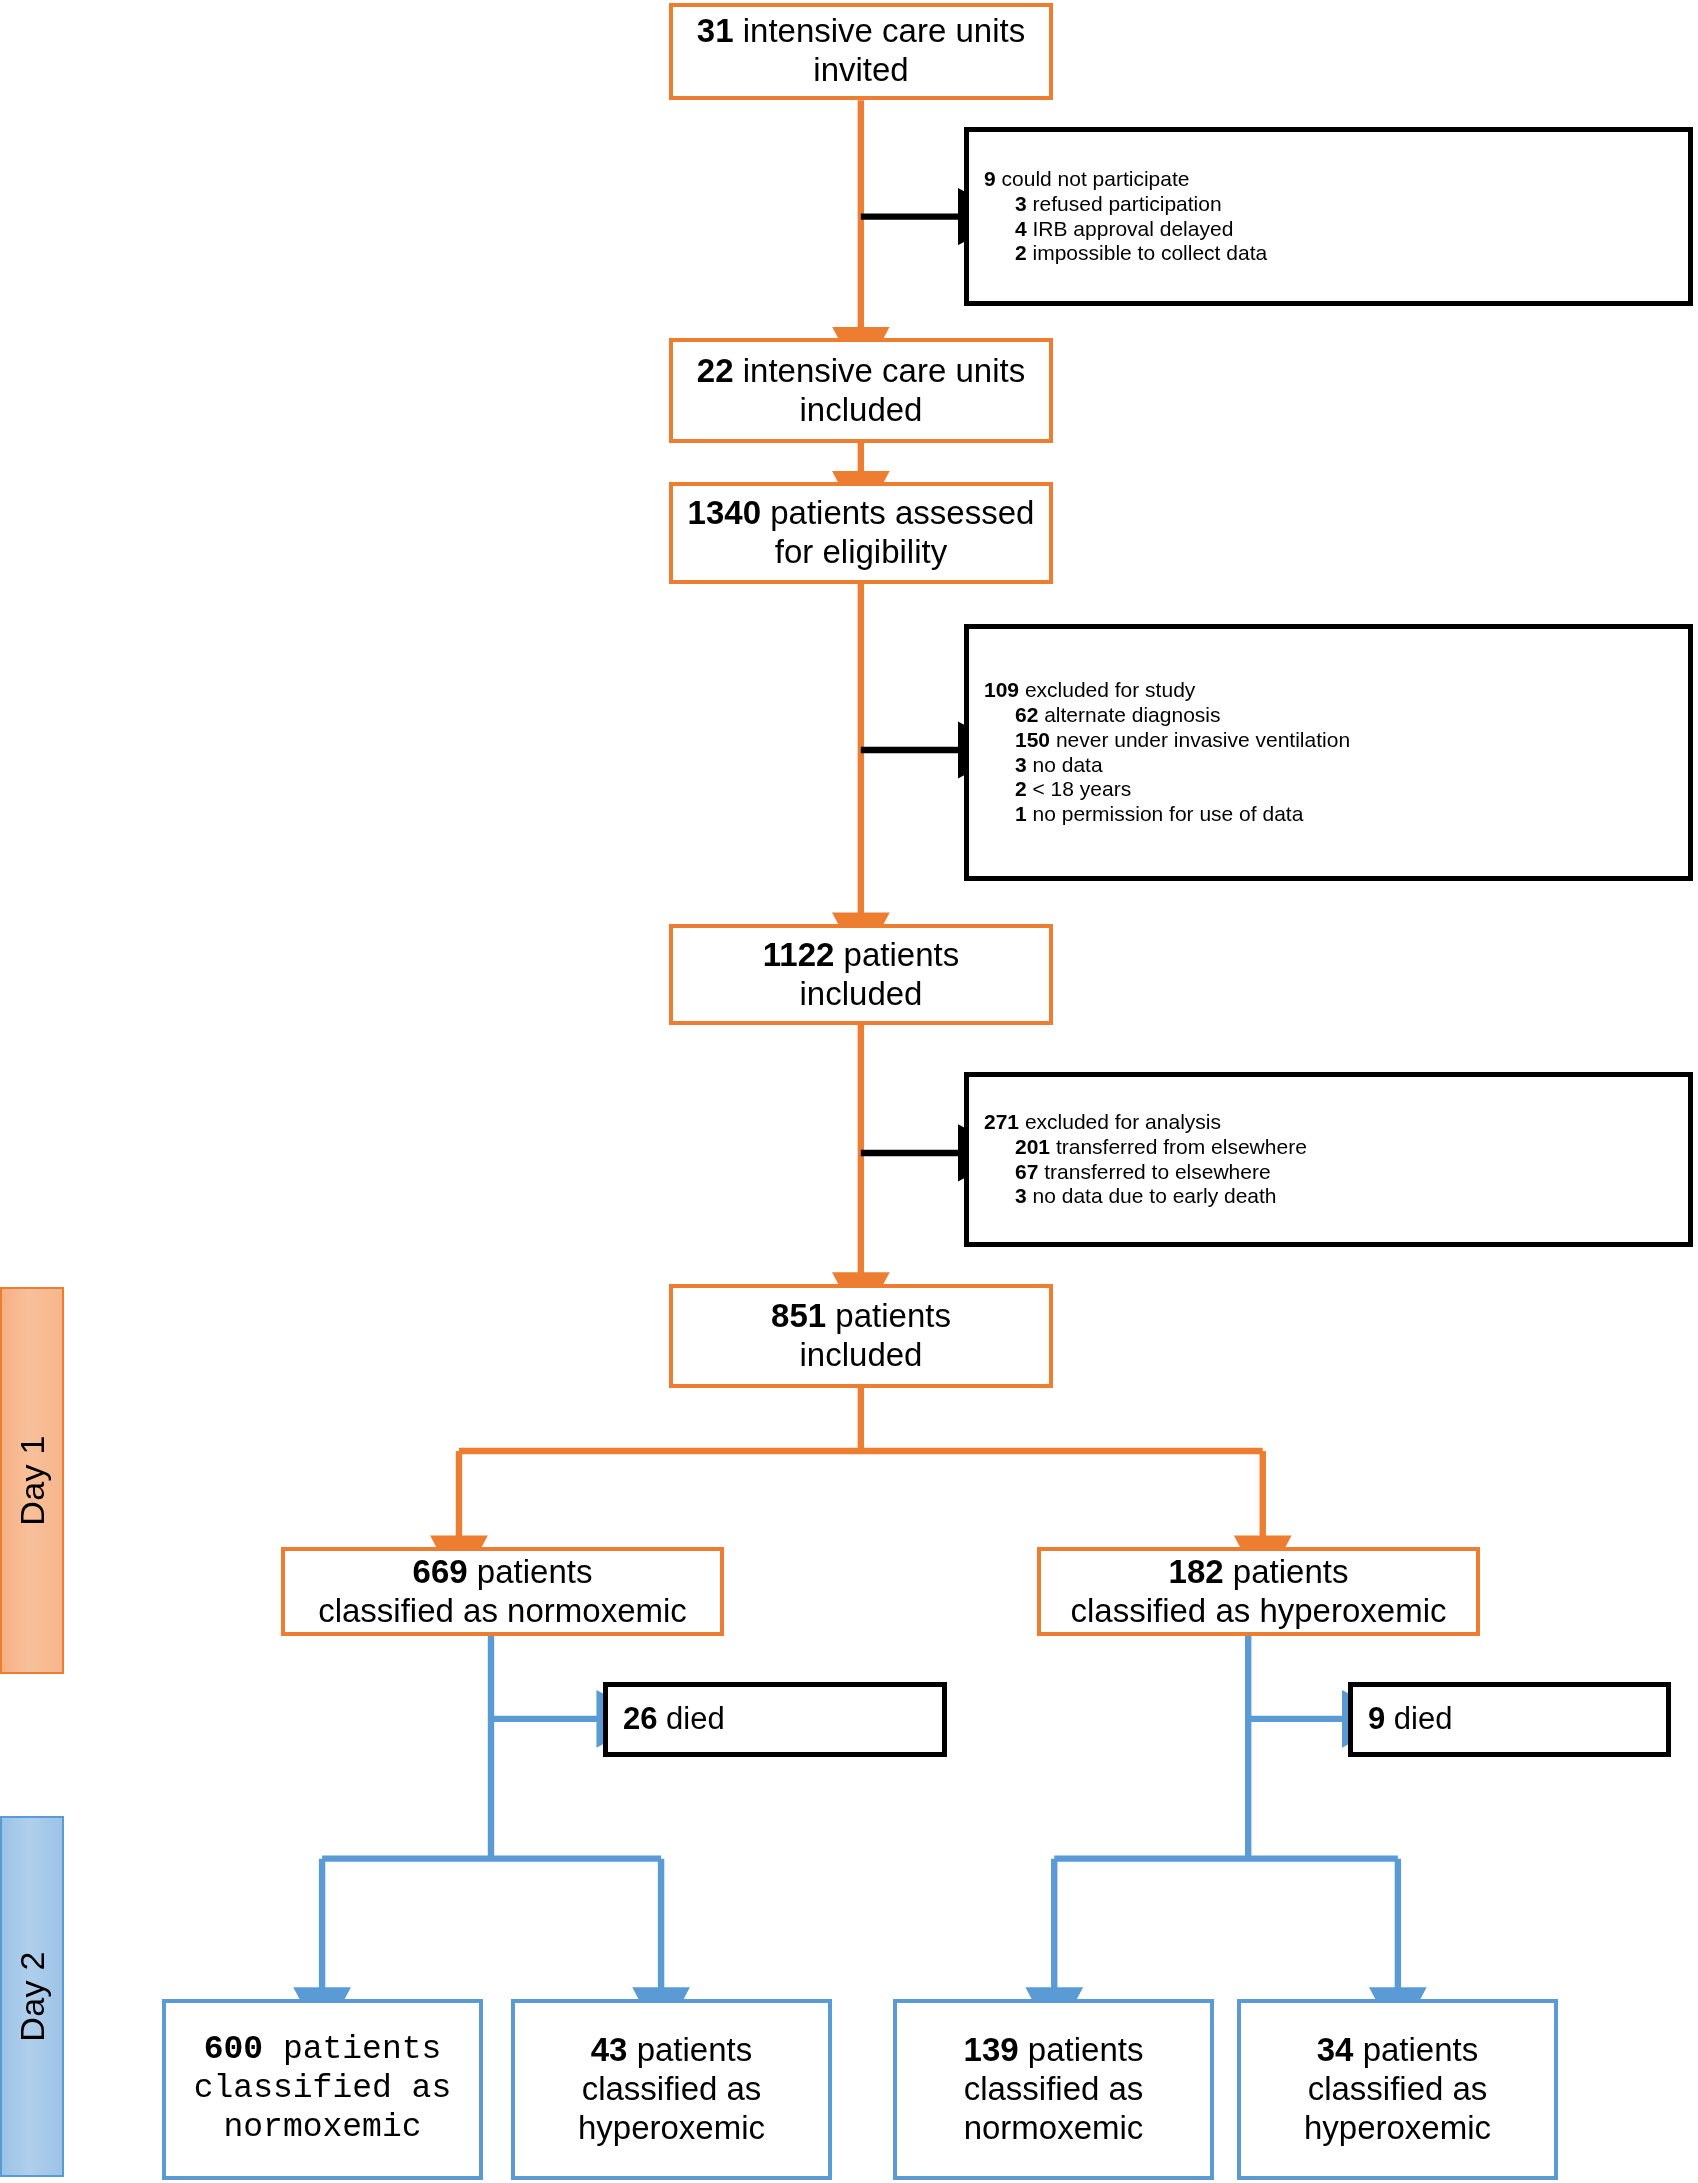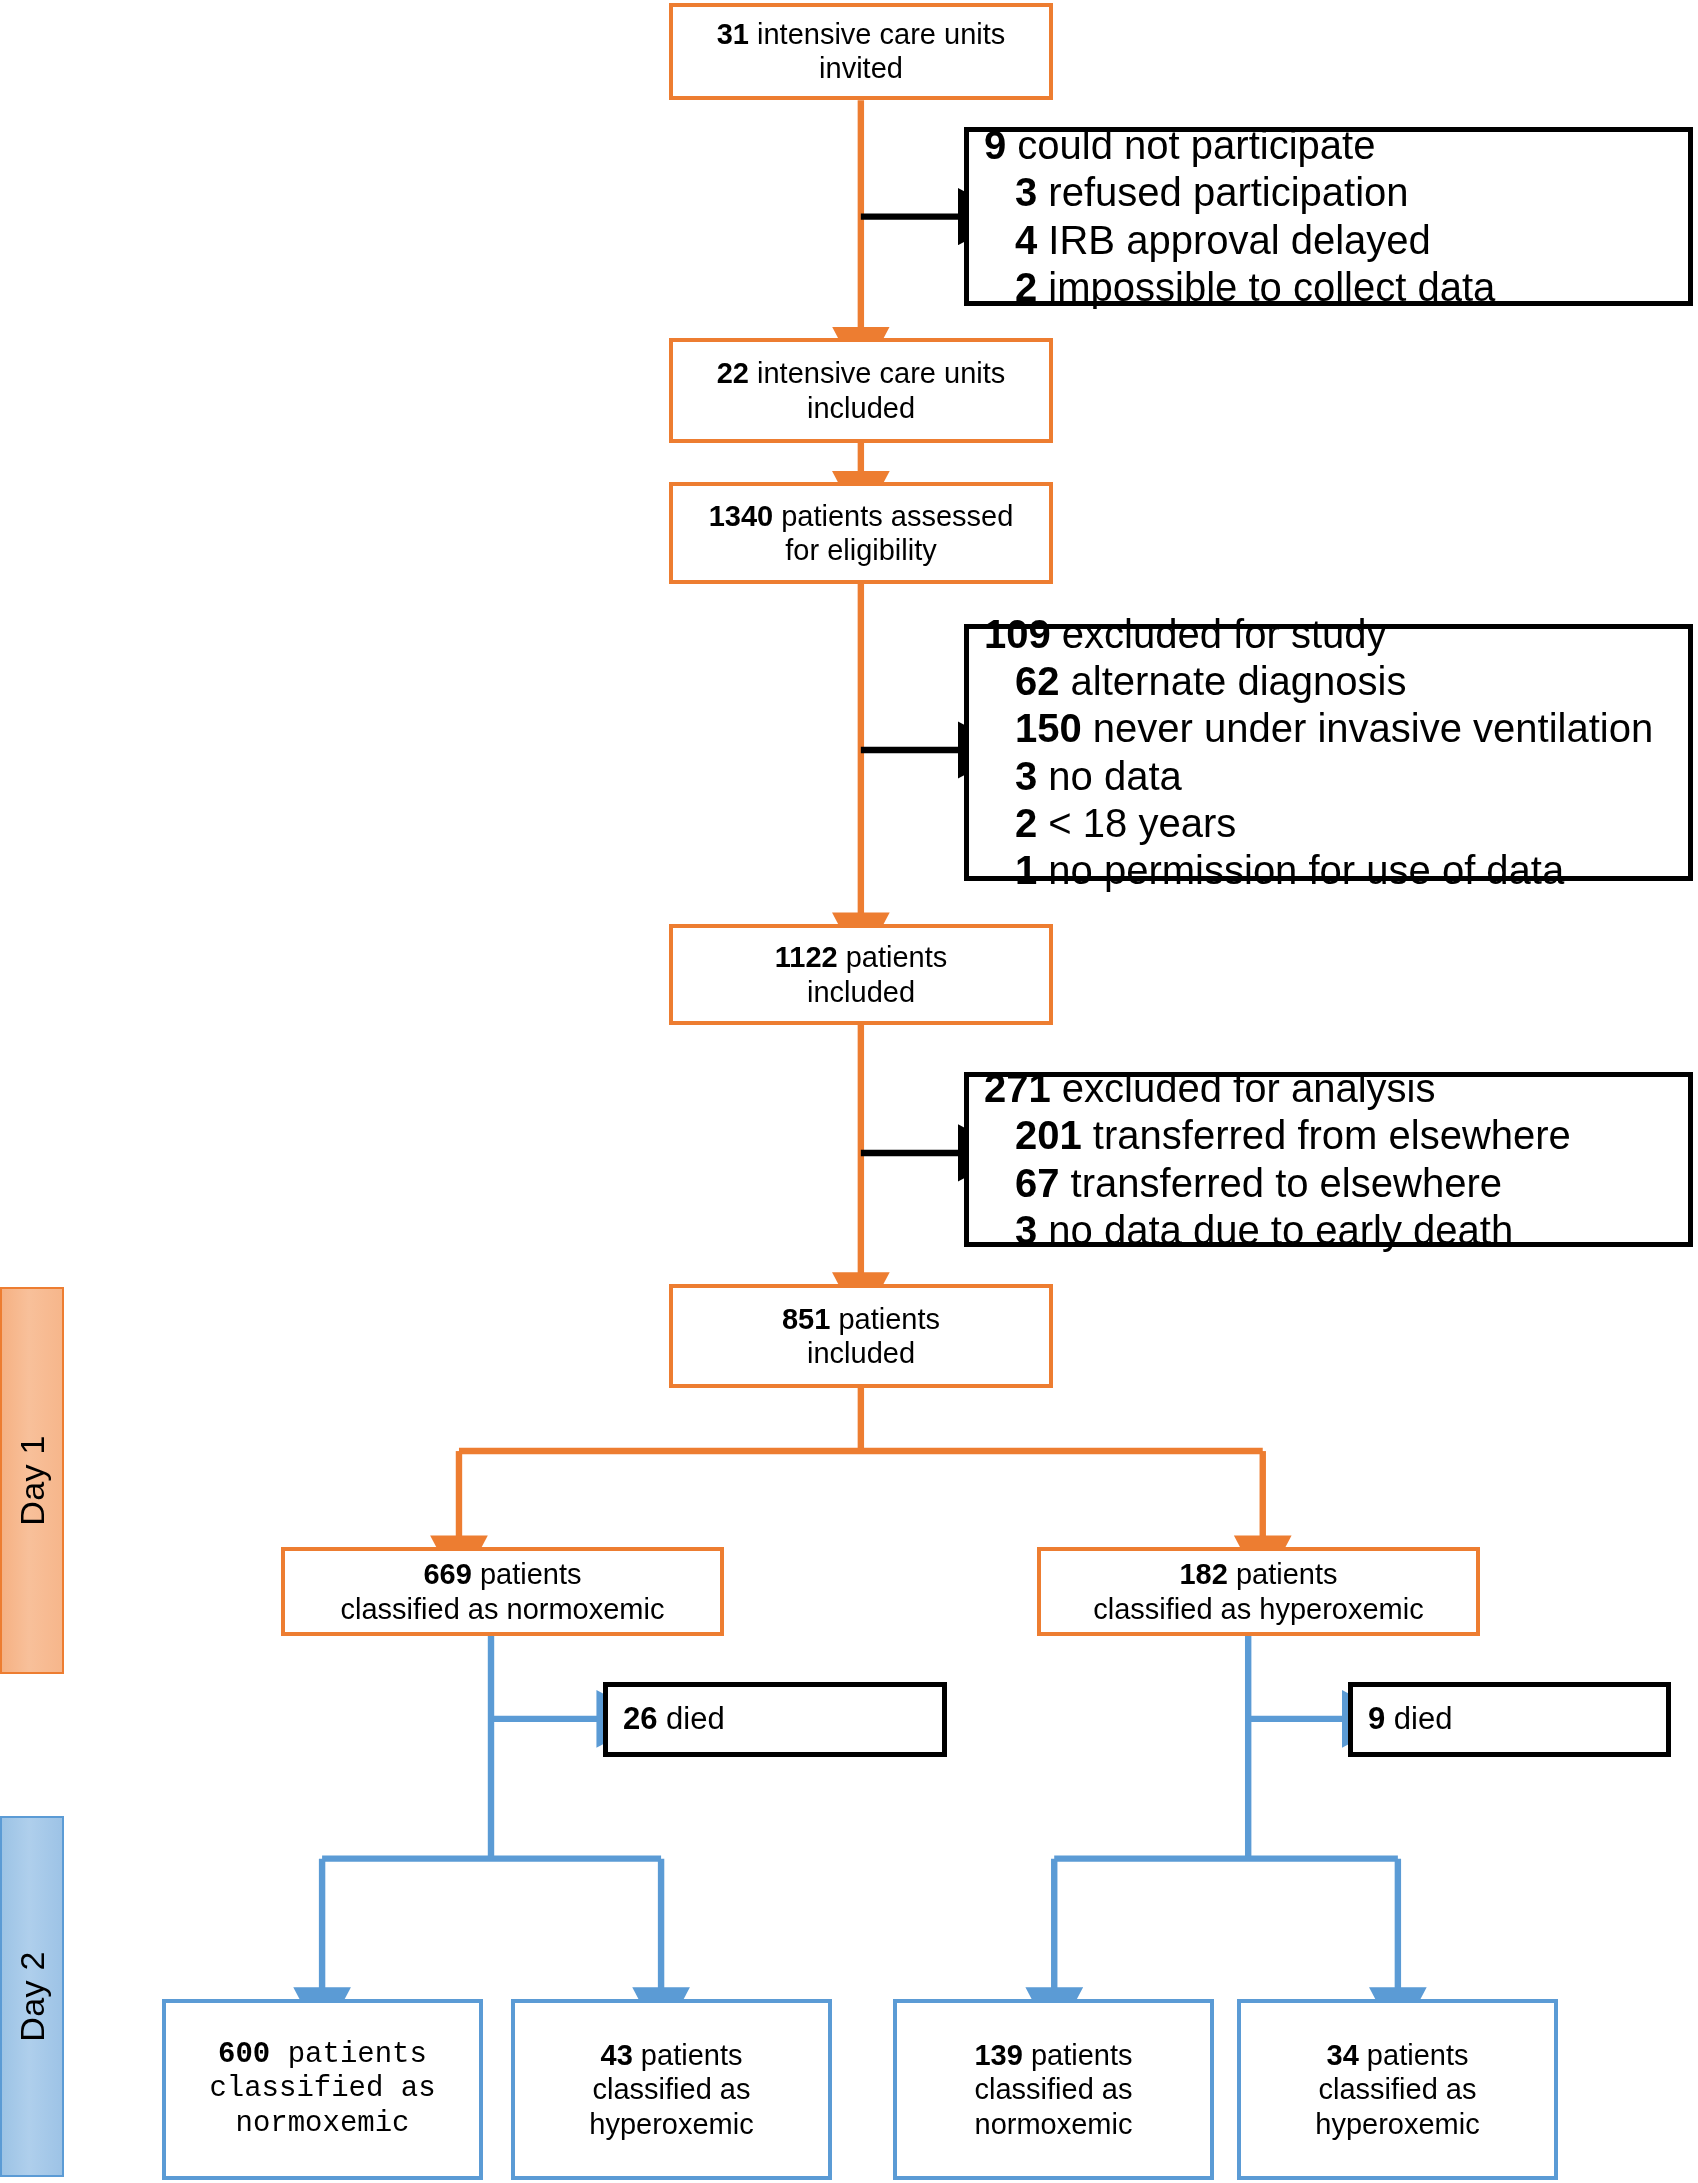--- a/index.html
+++ b/index.html
@@ -50,22 +50,22 @@
   }
   .band.day1{
     background:linear-gradient(90deg,#F5B183 0%,#F8C09A 45%,#F6B68B 100%);
     border:2.3px solid #ED7D31;
   }
   .band.day2{
     background:linear-gradient(90deg,#9CC3E5 0%,#AFCFEC 45%,#9DC3E6 100%);
     border:2.3px solid #5B9BD5;
   }
   
-  .fs-main{font-size:29px;}
-  .fs-side{font-size:40px;justify-content:center;}
+  .fs-main{font-size:33px;}
+  .fs-side{font-size:21px;justify-content:center;}
   .fs-small{font-size:31px;}
 </style>
 </head>
 <body>
 
 <div id="root">
 
   <svg class="svg-layer" viewBox="0 0 2917 3749" preserveAspectRatio="none" xmlns="http://www.w3.org/2000/svg">
     <defs>
       <marker id="arrO" markerWidth="9" markerHeight="9" refX="1.0" refY="4.5" orient="auto" markerUnits="strokeWidth">

